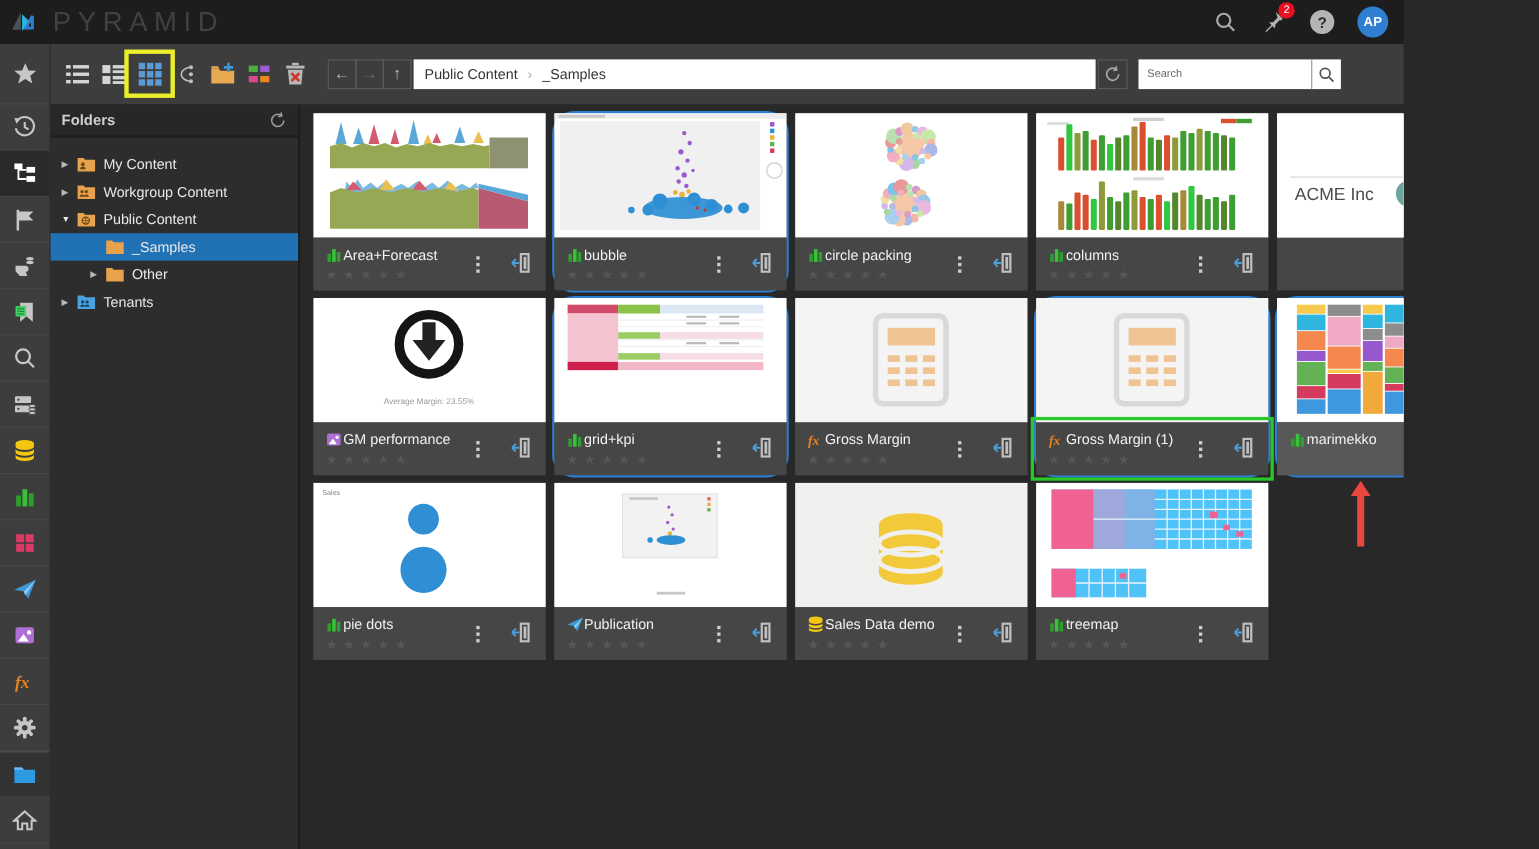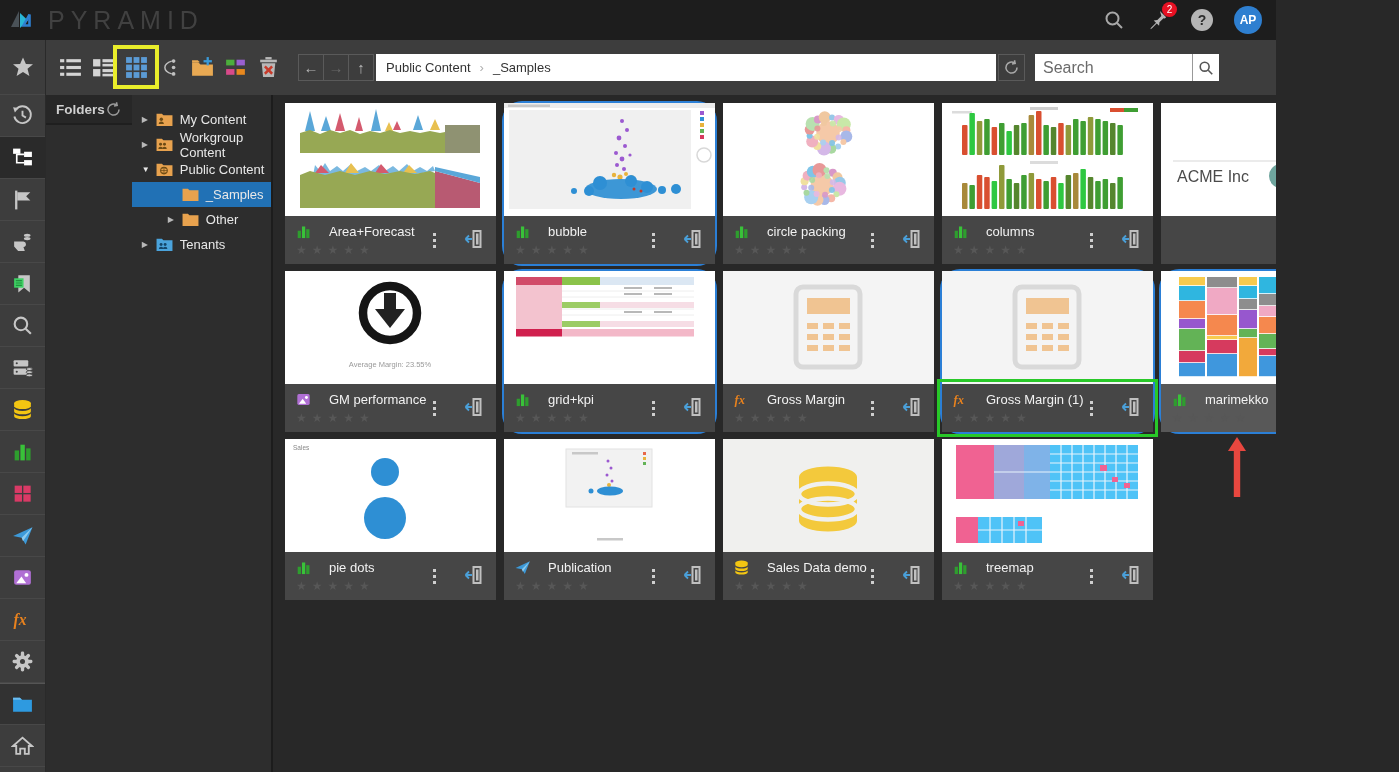--- a/index.html
+++ b/index.html
@@ -41,30 +41,30 @@
   .nav-btn { width:26px; height:27px; border:1px solid #5a5a5a; margin-left:-1px; color:#b8b8b8;
              font-size:15px; display:flex; align-items:center; justify-content:center; cursor:pointer; }
   .nav-btn.dim { color:#686868; }
   .crumb { flex:1; height:27px; background:#fff; margin-left:2px; display:flex; align-items:center;
            padding:0 10px; font-size:13px; color:#333; overflow:hidden; white-space:nowrap; }
   .bc-sep { color:#b0b0b0; margin:0 9px; font-size:13px; }
   .bc-item { cursor:pointer; }
   .rf-btn { width:27px; height:27px; border:1px solid #5a5a5a; margin-left:2px; color:#a8a8a8;
             display:flex; align-items:center; justify-content:center; cursor:pointer; }
   .search-wrap { display:flex; margin-left:10px; height:27px; }
-  .search-wrap input { width:157px; border:none; outline:none; font-size:16px; padding:0 8px;
+  .search-wrap input { width:157px; border:none; outline:none; font-size:10px; padding:0 8px;
                        font-family:"Liberation Sans",sans-serif; color:#333; }
   .search-wrap input::placeholder { color:#6a6a6a; }
   .search-btn { width:27px; background:#fff; border-left:1px solid #999; color:#555;
                 display:flex; align-items:center; justify-content:center; cursor:pointer; }
 
   
   .content-row { flex:1; display:flex; min-height:0; }
   .folders { width:227px; flex:0 0 227px; background:#2d2d2d; border-right:2px solid #1c1c1c;
-             display:flex; flex-direction:row; }
+             display:flex; flex-direction:column; }
   .folders-hd { height:30px; flex:0 0 30px; background:#272727; border-bottom:2px solid #1f1f1f;
                 display:flex; align-items:center; padding:0 10px; }
   .folders-title { color:#cfcfcf; font-size:13.5px; font-weight:bold; }
   .folders-rf { margin-left:auto; color:#9a9a9a; cursor:pointer; display:flex; }
   .tree { padding-top:12px; }
   .tree-item { height:25px; display:flex; align-items:center; color:#e8e8e8; font-size:13px; cursor:pointer; }
   .tree-item.lvl0 { padding-left:10px; }
   .tree-item.lvl1 { padding-left:36px; }
   .tree-item.sel { background:#2171b5; }
   .tree-arrow { width:14px; font-size:8px; color:#b8b8b8; flex:0 0 14px; }
@@ -72,21 +72,21 @@
   .tree-label { margin-left:4px; }
 
   .main { flex:1; background:#282828; padding:8px 0 0 12px; position:relative; overflow:hidden; }
   .grid { display:grid; grid-template-columns:repeat(5,211px); grid-auto-rows:161px; gap:7px 8px; }
   .tile { position:relative; background:#464646; cursor:pointer; }
   .tile.sel { box-shadow:0 0 0 2px #2b7fd6;border-radius:18px; }
   .thumb { height:113px; background:#fff; overflow:hidden; }
   .thumb svg { display:block; }
   .tfooter { height:48px; background:#464646; position:relative; padding:6px 8px 0 10px; }
   .tfooter.hl { background-image:linear-gradient(to right,#585858 0,#585858 134px,#464646 134px); }
-  .frow { display:flex; align-items:center; gap:17px; height:19px; }
+  .frow { display:flex; align-items:center; gap:0; height:19px; }
   .ftitle { color:#f2f2f2; font-size:13px; white-space:nowrap; overflow:hidden; }
   .fstars { color:#575757; font-size:12px; letter-spacing:5px; line-height:18px; margin-left:1px; cursor:pointer; }
   .fdots { position:absolute; right:55px; top:13px; width:14px; height:22px; display:flex; flex-direction:column;
            align-items:center; justify-content:center; cursor:pointer; }
   .fdots i { width:3px; height:3px; background:#cfcfcf; margin:1.5px 0; }
   .fopen { position:absolute; right:12px; top:12px; cursor:pointer; display:flex; }
   .anno-green { position:absolute; left:-5px; top:108px; width:calc(100% + 10px); height:58px;
                 border:3px solid #28c828; pointer-events:none; z-index:5; }
   .anno-arrow { position:absolute; left:66px; top:166px; width:20px; height:60px; pointer-events:none; z-index:5; }
 </style>

